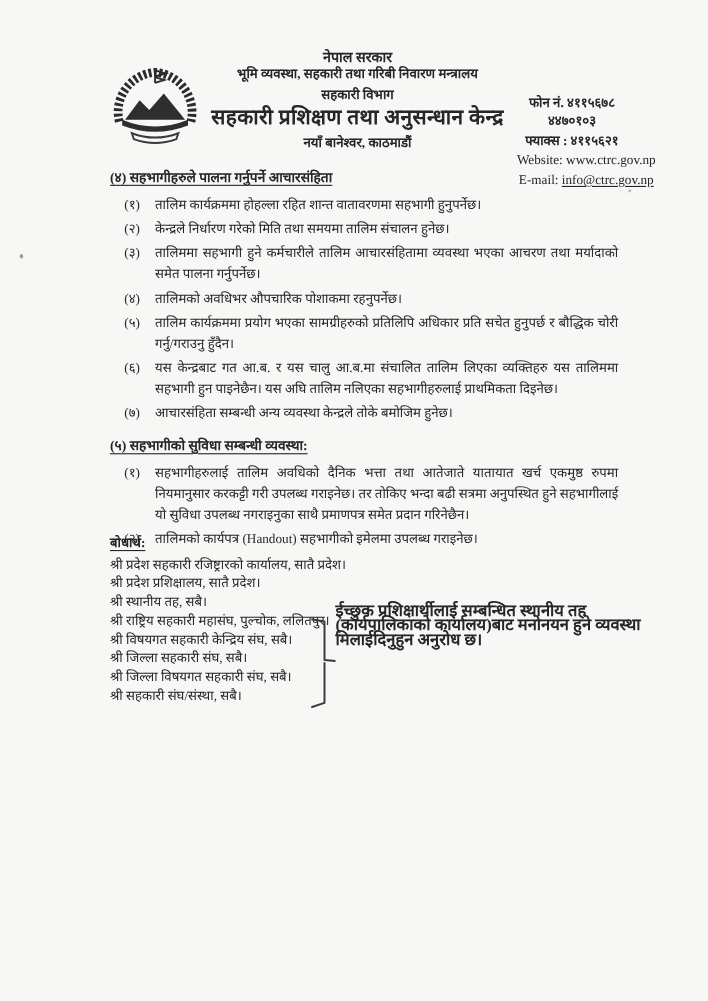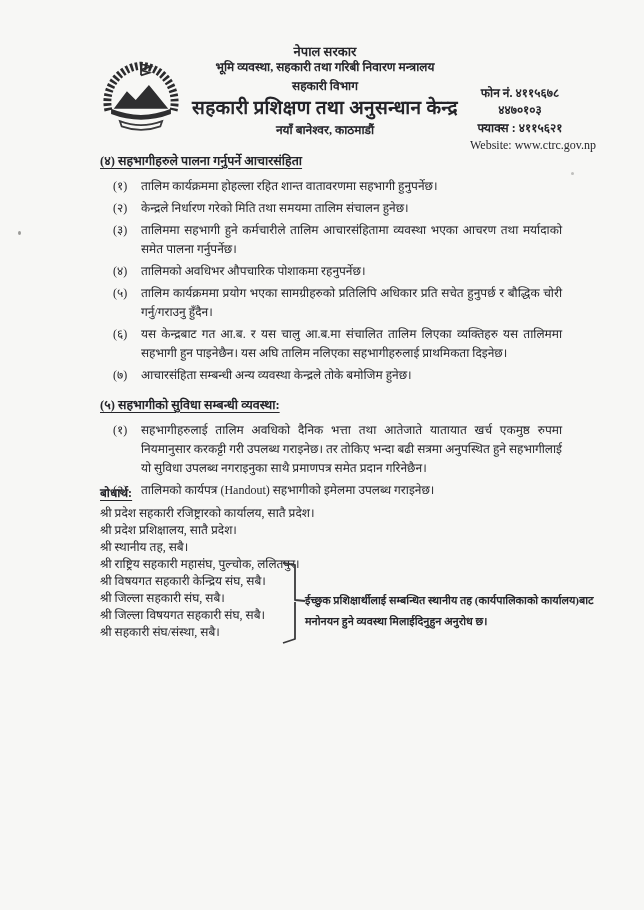--- a/index.html
+++ b/index.html
@@ -28,22 +28,22 @@
   .sec-heading.mt{margin-top:11px;}
   .item{display:flex;line-height:19px;margin-bottom:3px;padding-left:13px;}
   .item .num{flex:none;width:28px;}
   .item .txt{flex:1;text-align:justify;}
   
   .cc{position:absolute;left:100px;top:484px;width:230px;font-size:12px;}
   .cc-heading{font-weight:700;text-decoration:underline;text-underline-offset:2.5px;margin-bottom:4px;}
   .cc-line{line-height:17px;white-space:nowrap;}
   .bracket{position:absolute;left:276px;top:560px;}
   .note{
-    position:absolute;left:305px;top:590px;width:316px;
-    font-size:11px;font-weight:700;line-height:21px;
+    position:absolute;left:305px;top:550px;width:316px;
+    font-size:15px;font-weight:700;line-height:13px;
   }
   .speck{position:absolute;background:#9a9a98;border-radius:50%;}
   .speck1{left:18px;top:231px;width:3px;height:4px;}
   .speck2{left:571px;top:172px;width:3px;height:3px;opacity:.6;}
 </style>
 </head>
 <body>
 
 <div class="doc">
 
@@ -65,20 +65,24 @@
     <div class="h-addr">नयाँ बानेश्वर, काठमाडौं</div>
   </div>
 
   <div class="h-contact">
     <div class="c-np">फोन नं. ४११५६७८</div>
     <div class="c-np">४४७०१०३</div>
     <div class="c-np">फ्याक्स : ४११५६२१</div>
     <div>
       <span>Website:</span>
       <span>www.ctrc.gov.np</span>
+    </div>
+    <div>
+      <span>E-mail:</span>
+      <span class="c-email-val">info@ctrc.gov.np</span>
     </div>
   </div>
 
   <div class="sections">
 
     <div class="sec-heading">(४) सहभागीहरुले पालना गर्नुपर्ने आचारसंहिता</div>
 
     <div class="item">
       <span class="num">(१)</span>
       <span class="txt">तालिम कार्यक्रममा होहल्ला रहित शान्त वातावरणमा सहभागी हुनुपर्नेछ।</span>

